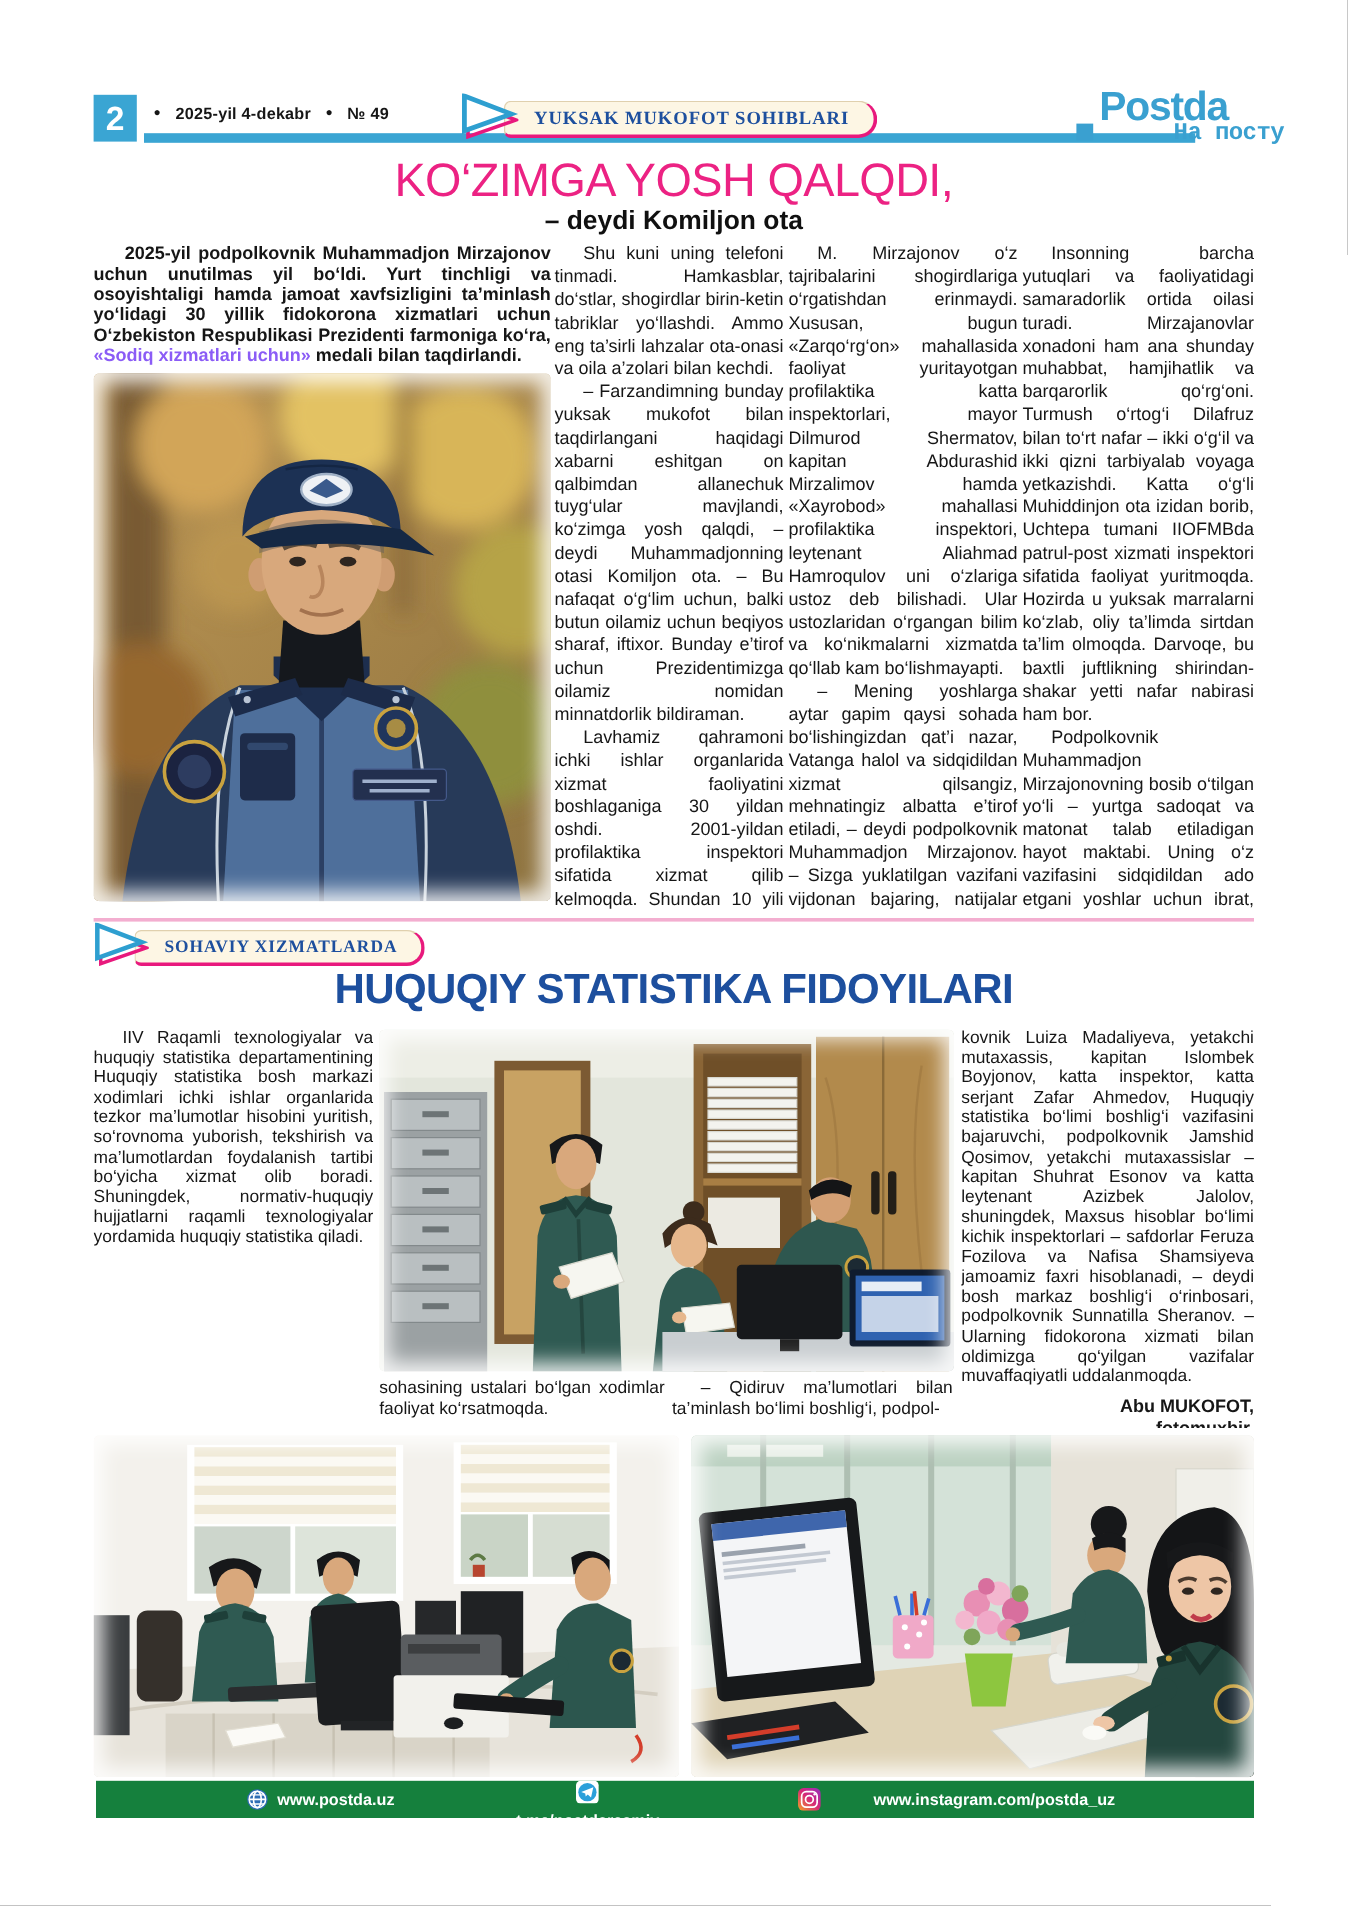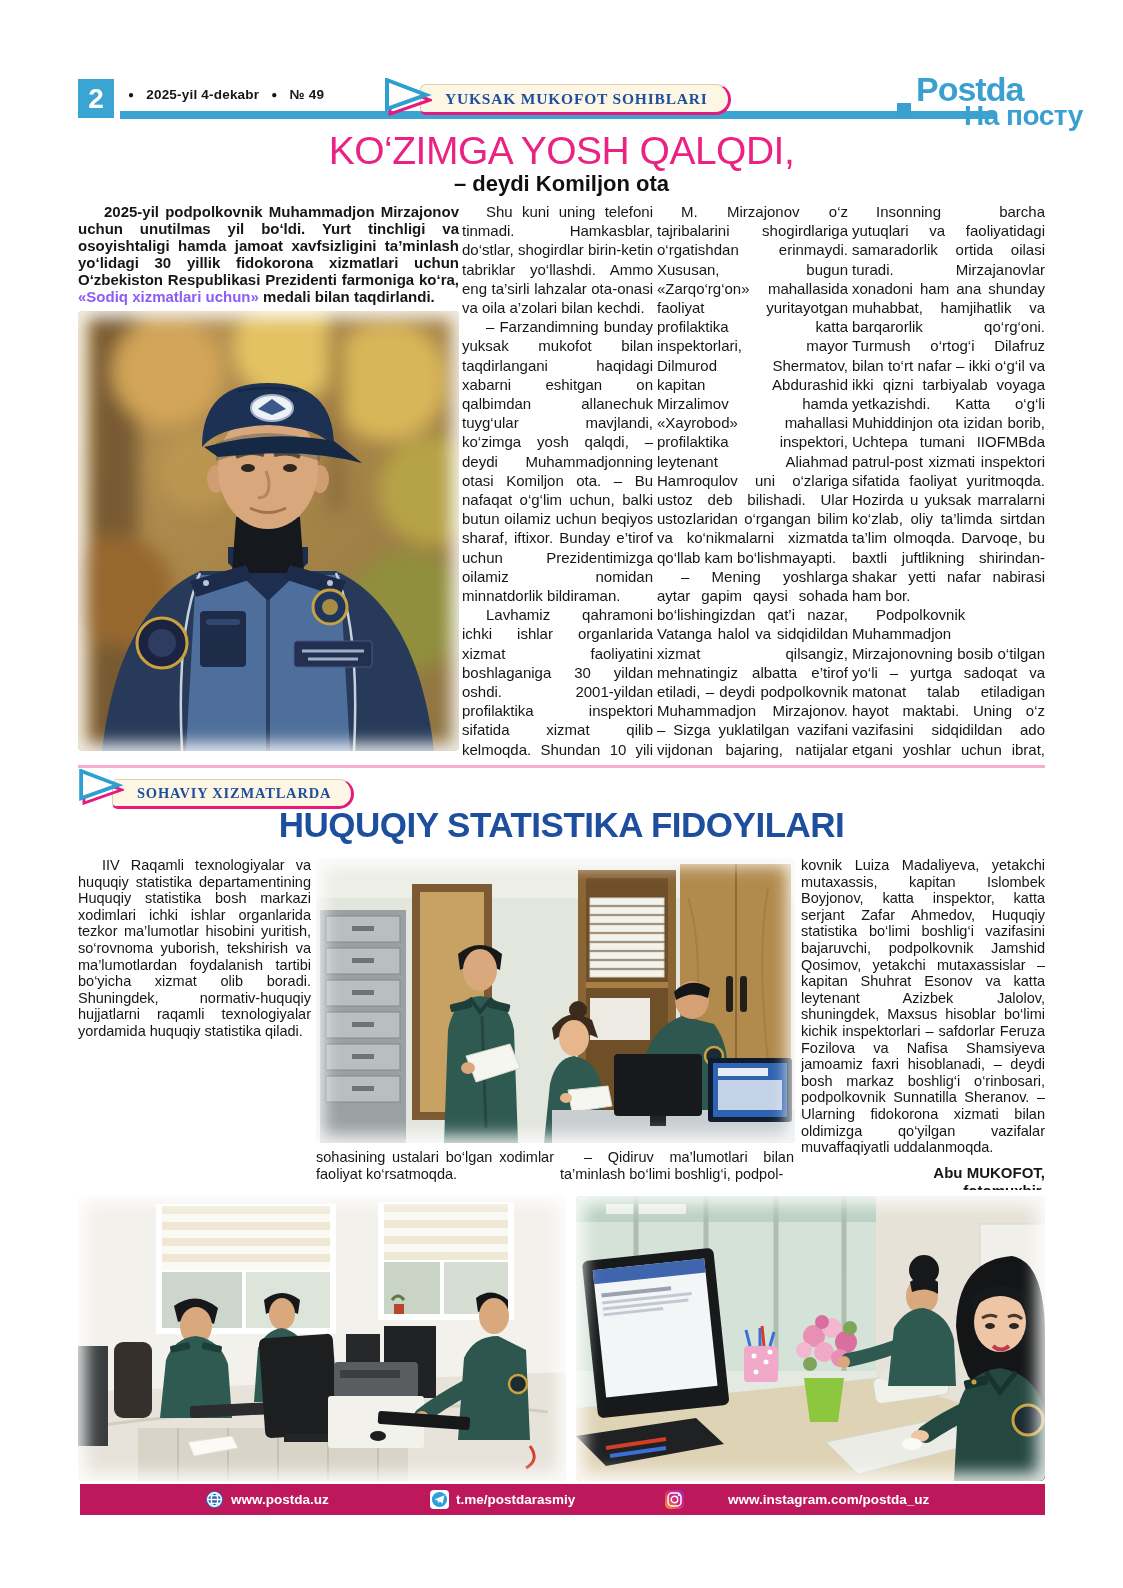--- a/index.html
+++ b/index.html
@@ -15,34 +15,34 @@
     display:flex; align-items:center; justify-content:center;
   }
   .dateline {
     position:absolute; left:128px; top:87px; font-size:13.5px; font-weight:bold;
     display:flex; align-items:center; gap:12px; letter-spacing:.2px;
   }
   .dateline .dot { font-size:10px; line-height:1; }
   .header-rule { position:absolute; left:120px; top:111px; width:876px; height:8px; background:#3aa5d3; z-index:0; }
   .banner { display:flex; align-items:center; position:absolute; z-index:2; }
   .banner1 { left:384px; top:78px; }
-  .banner2 { left:78px; top:769px;align-items:flex-end; }
+  .banner2 { left:78px; top:769px; }
   .banner-box {
     background:#fdf6e4; border:1px solid #e0d0ae;
     border-right:3px solid #e8197d; border-bottom:3px solid #e8197d;
     border-radius:6px 16px 16px 6px; padding:5px 20px 4px 24px; margin-left:-12px;
     font-family:"Liberation Serif", serif; font-weight:bold; font-size:15.5px;
     color:#1d4f9e; letter-spacing:.8px; white-space:nowrap;
   }
   .banner2 .banner-box { font-size:14.5px; }
   .banner-arrow { position:relative; z-index:3; }
   .logo-square { position:absolute; left:897px; top:103px; width:14px; height:14px; background:#3aa0d0; }
   .logo { position:absolute; left:916px; top:72px; color:#3aa0d0; line-height:1; }
   .logo1 { font-size:34px; font-weight:800; letter-spacing:-1px; }
-  .logo2 { font-size:28px; font-weight:800; margin:-4px 0 0 48px; letter-spacing:-.5px; }
+  .logo2 { font-size:20px; font-weight:800; margin:-4px 0 0 62px; letter-spacing:-.5px;font-family:Liberation Mono, monospace; }
   
   .headline1 { position:absolute; left:0; top:129px; width:100%; text-align:center;
     font-size:39px; font-weight:400; color:#ec2283; letter-spacing:-.5px; }
   .subtitle1 { position:absolute; left:0; top:171px; width:100%; text-align:center;
     font-size:22px; font-weight:bold; color:#101010; }
   .headline2 { position:absolute; left:0; top:805px; width:100%; text-align:center;
     font-size:35px; font-weight:800; color:#1d4f9e; letter-spacing:-.5px; }
   .pink-rule { position:absolute; left:78px; top:765px; width:967px; height:3px; background:#f3aed0; z-index:0; }
   
   .lede { position:absolute; left:78px; top:203px; width:381px;
@@ -64,24 +64,24 @@
   #a2col3 .byline { font-size:15px; }
   
   .photo { position:absolute; border-radius:5px; overflow:hidden; }
   .photo svg { display:block; width:100%; height:100%; }
   .vignette { position:absolute; inset:0; box-shadow:inset 0 0 16px 8px rgba(255,255,255,.85); pointer-events:none; }
   #photo1 { left:78px; top:311px; width:381px; height:440px; }
   #photo2 { left:316px; top:858px; width:479px; height:285px; }
   #photo3 { left:78px; top:1196px; width:488px; height:285px; }
   #photo4 { left:576px; top:1196px; width:469px; height:285px; }
   
-  .footer-bar { position:absolute; left:80px; top:1484px; width:965px; height:31px; background:#be185d; }
+  .footer-bar { position:absolute; left:80px; top:1484px; width:965px; height:31px; background:#15803d; }
   .footer-item { position:absolute; top:0; height:100%; display:flex; align-items:center; gap:7px;
     color:#fff; font-weight:bold; font-size:13.5px; text-decoration:none; }
-  #fItem1 { left:125px; } #fItem2 { left:350px; } #fItem3 { left:585px;gap:44px; }
+  #fItem1 { left:125px; } #fItem2 { left:350px;flex-direction:column; } #fItem3 { left:585px;gap:44px; }
   .footer-item svg { display:block; }
 </style>
 </head>
 <body>
 
 <div id="page">
 
   <div class="pagenum">2</div>
   <div class="dateline">
     <span class="dot">●</span>

